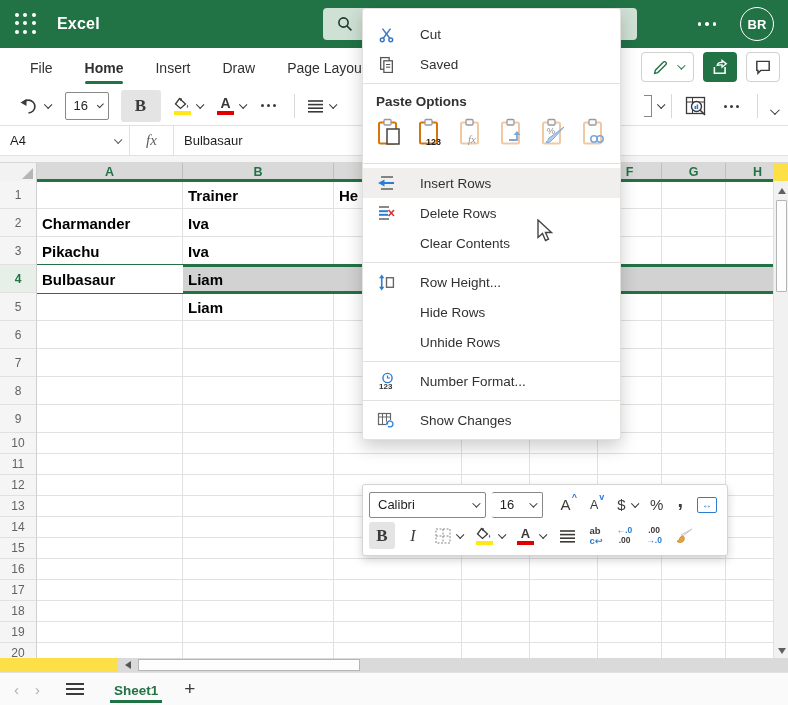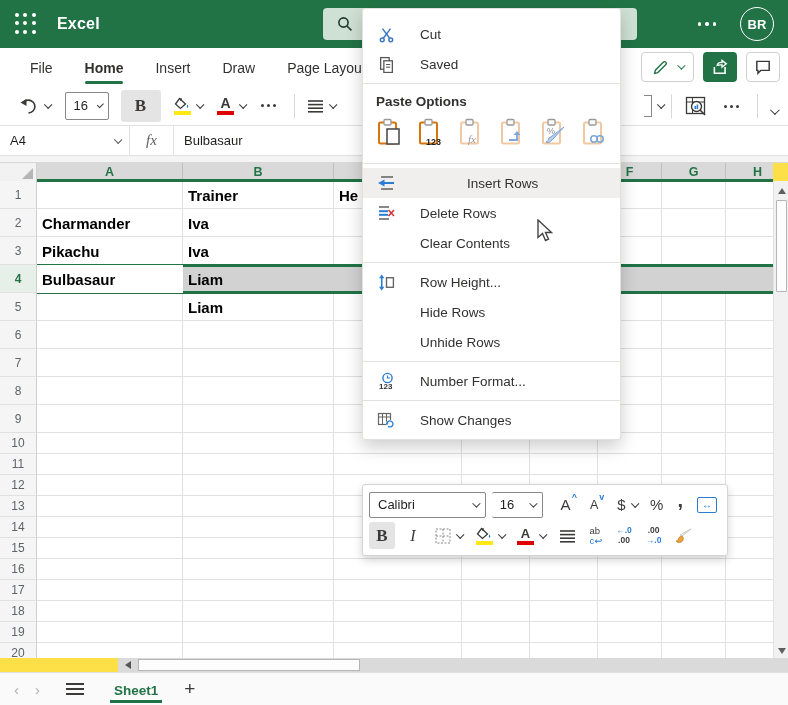--- a/index.html
+++ b/index.html
@@ -88,37 +88,37 @@
   .hamb i { height:1.8px; background:#3b3a39; }
   .sheet-tab { font-size:13.5px; font-weight:600; color:#217346; padding:8px 14px 6px; position:relative; cursor:pointer; }
   .sheet-tab::after { content:""; position:absolute; left:10px; right:10px; bottom:1px; height:3px; background:var(--accent,#217346); }
   .add-sheet { font-size:19px; color:#3b3a39; padding:0 12px; cursor:pointer; font-weight:300; }
 
   
   .ctx { position:absolute; left:362px; top:8px; width:259px; background:#fff; border:1px solid #e3e1de; box-shadow:0 7px 18px rgba(0,0,0,.2); border-radius:3px; z-index:50; padding:10px 0 4px; }
   .ctx-search { margin:0 11px 8px; height:30px; border:1px solid #c7c6c4; border-radius:4px; display:flex; align-items:center; padding:0 10px; font-size:13.5px; color:#8a8886; background:#fff; }
   .ctx-search input { border:0; outline:0; width:100%; font-size:13.5px; font-family:inherit; color:#201f1e; background:transparent; }
   .ctx-item { height:30px; display:flex; align-items:center; cursor:pointer; }
-  .ctx-item.hovered { background:#f0efee;gap:47px; }
+  .ctx-item.hovered { background:#f0efee; }
   .ctx-item .ic { width:20px; margin-left:13px; display:flex; align-items:center; justify-content:center; }
   .ctx-item .lbl { margin-left:24px; font-size:13.5px; color:#323130; }
   .ctx-divider { height:1px; background:#e3e1de; margin:4px 0; }
   .ctx-header { font-size:13.5px; font-weight:700; color:#323130; padding:6px 0 6px 13px; }
   .paste-row { display:flex; gap:11px; padding:4px 0 8px 12px; }
   .paste-btn { width:30px; height:32px; cursor:pointer; display:flex; align-items:center; justify-content:center; border-radius:2px; }
 
   
   .mini { position:absolute; left:362px; top:484px; width:366px; height:72px; background:#fff; border:1px solid #d6d4d2; box-shadow:0 4px 10px rgba(0,0,0,.18); border-radius:3px; z-index:40; padding:4px 6px; }
   .mini-row { height:31px; display:flex; align-items:center; gap:6px; }
   .mini .combo { height:26px; }
   .mini .tbtn { height:27px; padding:0 4px; }
   .mini-font { width:120px; justify-content:space-between; padding-left:8px; }
   .mini-size { width:52px; justify-content:space-between; padding-left:8px; border-left:0; }
   .two-line { display:flex; flex-direction:column; align-items:center; font-size:8.5px; line-height:1.15; color:#3b3a39; font-weight:600; }
-  .ab-wrap { display:flex; flex-direction:column; align-items:flex-start; font-size:9.5px; line-height:1; color:#3b3a39; font-weight:400; }
+  .ab-wrap { display:flex; flex-direction:column; align-items:flex-start; font-size:9.5px; line-height:1; color:#3b3a39; font-weight:700; }
   .grow { position:relative; font-size:15px; color:#3b3a39; }
   .grow sup, .shrink sup { color:#2b7cd3; font-size:9px; font-weight:700; position:relative; top:-4px; left:1px; }
   .shrink { position:relative; font-size:12.5px; color:#3b3a39; }
   .merge-ic { width:20px; height:16px; border:1.6px solid #2b7cd3; border-radius:2px; display:flex; align-items:center; justify-content:center; color:#2b7cd3; font-size:10px; font-weight:700; }
 
   .cursor { position:absolute; left:537px; top:219px; z-index:99; pointer-events:none; }
 </style>
 </head>
 <body>
 

